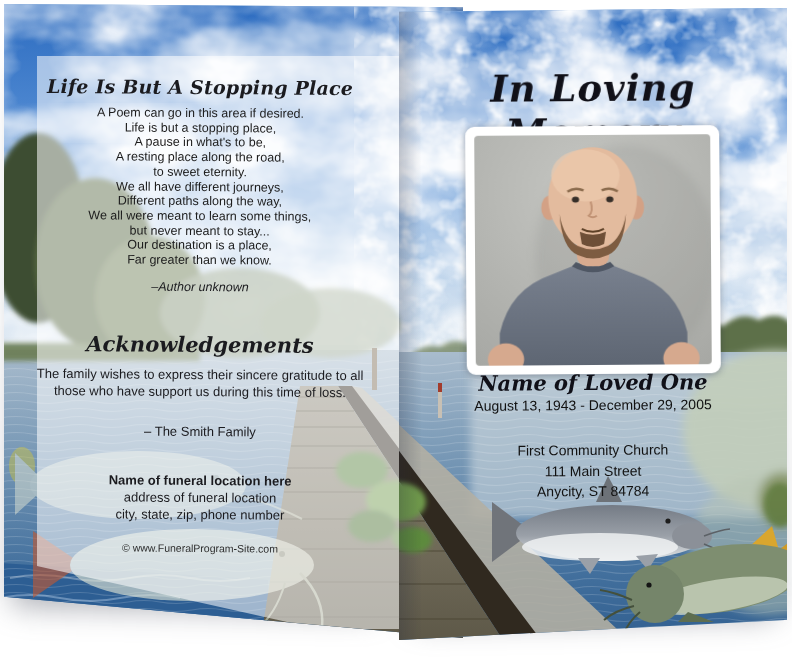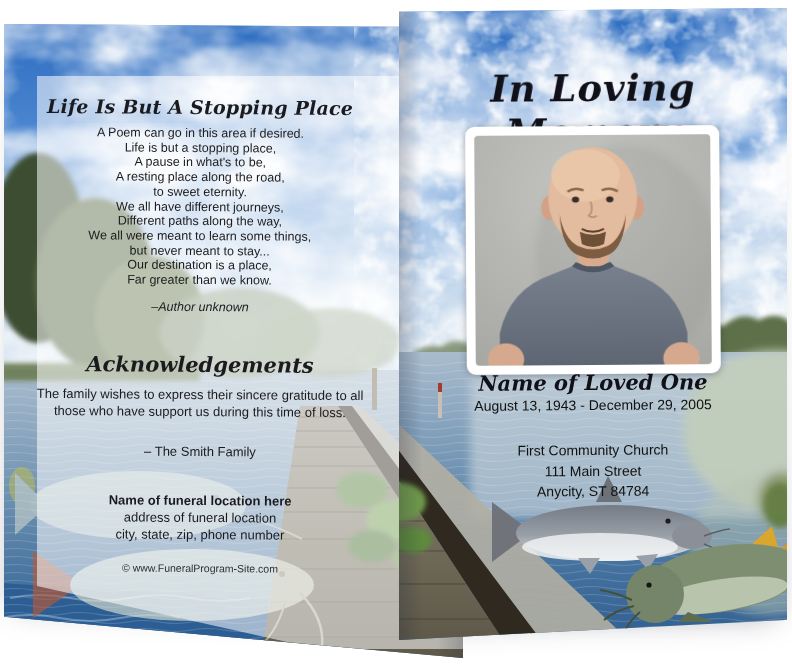--- a/index.html
+++ b/index.html
@@ -2,21 +2,21 @@
 <html><head>
 <meta charset="utf-8">
 <style>
   html,body{margin:0;padding:0;background:#ffffff;}
   #stage{position:relative;width:792px;height:668px;background:#ffffff;overflow:hidden;
          font-family:"Liberation Sans",sans-serif;}
   .pshadow{position:absolute;background:rgba(90,94,108,.5);filter:blur(15px);border-radius:10px;}
   #shadow-left{left:16px;top:70px;width:366px;height:540px;transform:rotate(1.2deg);}
   #shadow-right{left:408px;top:60px;width:364px;height:560px;transform:rotate(-1deg);}
   .page{position:absolute;overflow:hidden;background:#cfe0ee;}
-  #page-left{left:4px;top:24px;width:459px;height:634px;
+  #page-left{left:4px;top:4px;width:459px;height:634px;
              clip-path:polygon(0 0,100% 0.5%,100% 100%,0 93.5%);}
   #page-right{left:399px;top:8px;width:388px;height:632px;
               clip-path:polygon(0 0.6%,100% 0,100% 96.8%,0 100%);}
   .scene{position:absolute;width:792px;height:660px;}
   #page-left .scene{left:-4px;top:-6px;}
   #page-right .scene{left:-399px;top:-8px;}
   
   #left-overlay{position:absolute;left:33px;top:52px;right:0;bottom:9px;
      background:rgba(255,255,255,.55);
      clip-path:polygon(0 0,100% 0,100% 100%,66% 100%,0 89%);}

